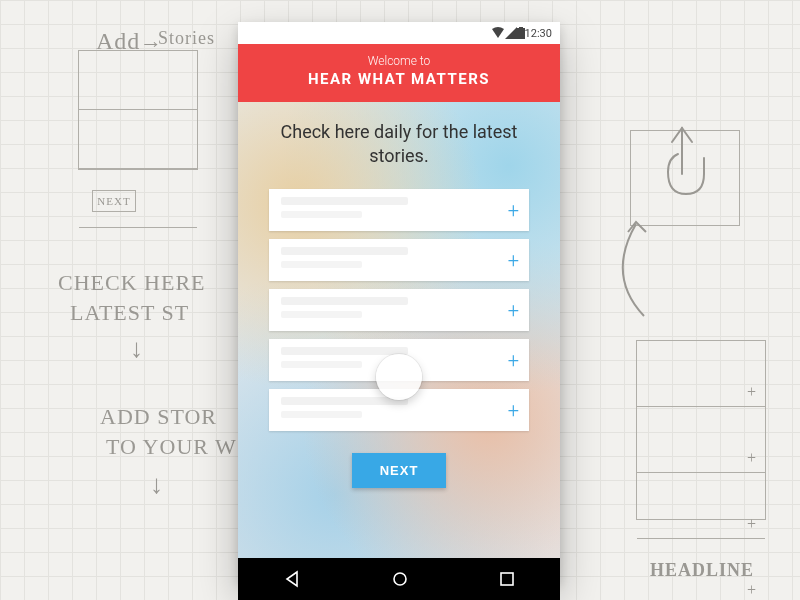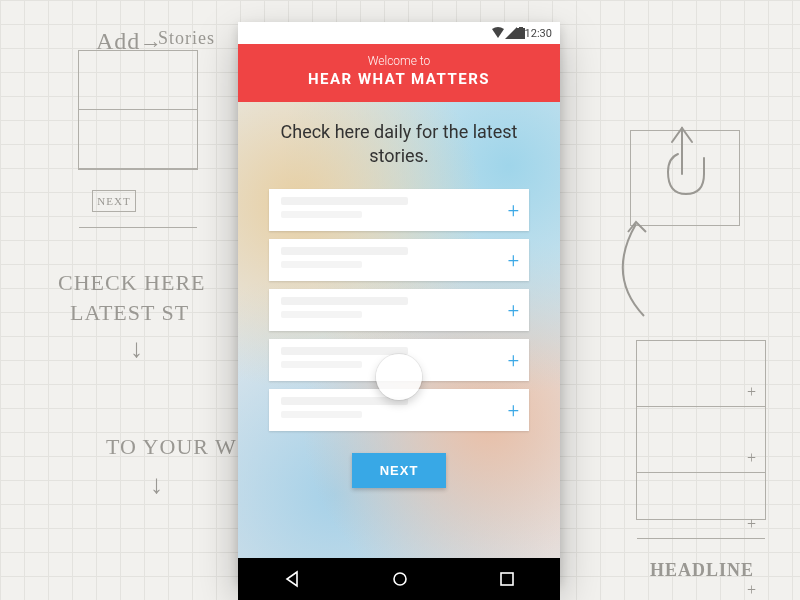--- a/index.html
+++ b/index.html
@@ -122,20 +122,21 @@
   <div class="sketch box" style="left:78px; top:50px; width:120px; height:120px;">
     <div style="border-top:1.5px solid #b0aea8; margin-top:22px;"></div>
     <div style="border-top:1.5px solid #b0aea8; margin-top:22px;"></div>
     <div style="border-top:1.5px solid #b0aea8; margin-top:22px;"></div>
   </div>
   <div class="sketch box" style="left:92px; top:190px; width:44px; height:22px; font-size:11px; text-align:center; line-height:20px;">NEXT</div>
 
   <div class="sketch" style="left:70px; top:300px; font-size:22px;">LATEST ST</div>
   <div class="sketch" style="left:58px; top:270px; font-size:22px;">CHECK HERE</div>
   <div class="sketch arrow-down" style="left:130px; top:334px;"></div>
+  <div class="sketch" style="left:100px; top:404px; font-size:22px;">ADD STOR</div>
   <div class="sketch" style="left:94px; top:434px; font-size:22px;margin-left:12px;">TO YOUR W</div>
   <div class="sketch arrow-down" style="left:150px; top:470px;"></div>
 
   <div class="sketch box" style="left:630px; top:130px; width:110px; height:96px;"></div>
   <svg style="position:absolute; left:648px; top:110px;" width="80" height="120">
     <g stroke="#9a9893" stroke-width="2" fill="none" stroke-linecap="round">
       <path d="M34 18 v26"></path>
       <path d="M24 32 l10 -14 l10 14"></path>
       <path d="M30 44 q-10 4 -10 18 q0 22 18 22 q18 0 18 -20 v-16"></path>
       <path d="M34 44 v20"></path>

